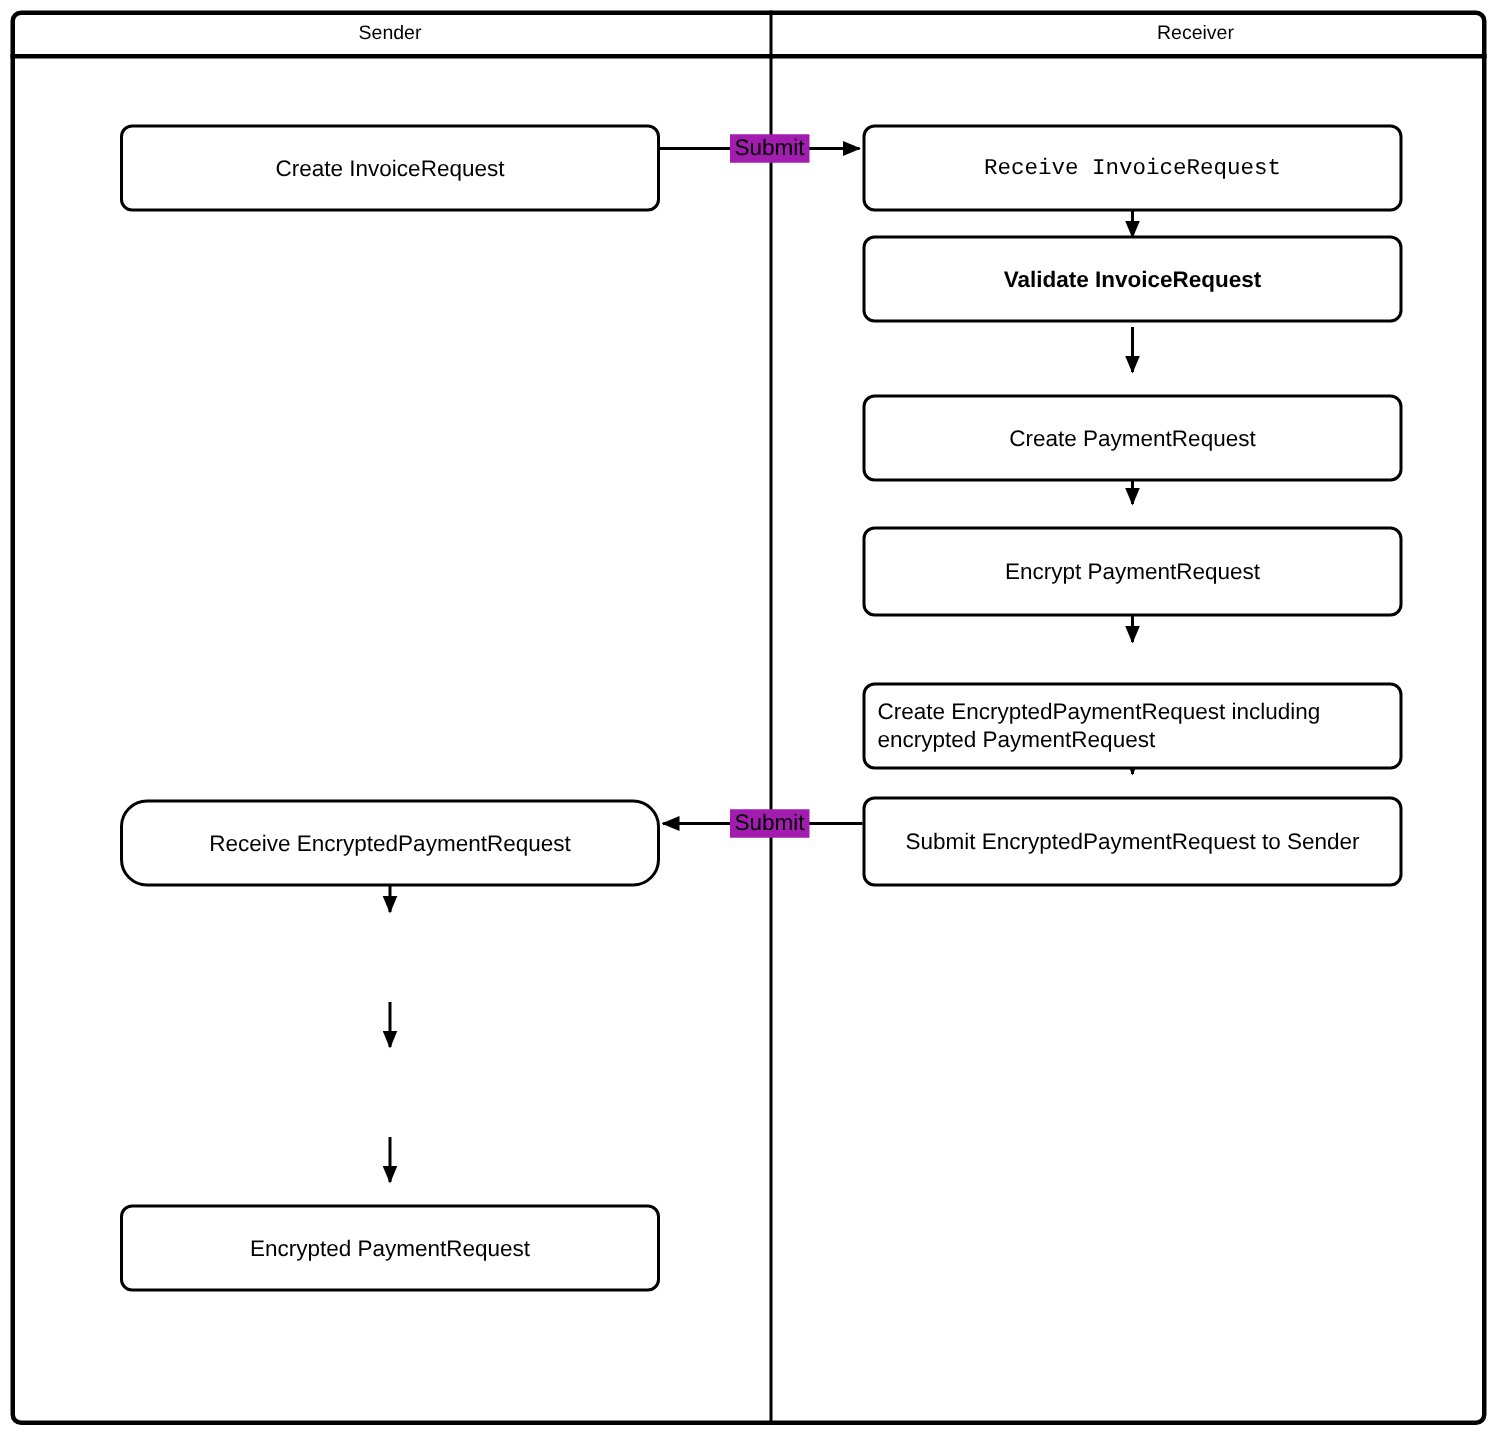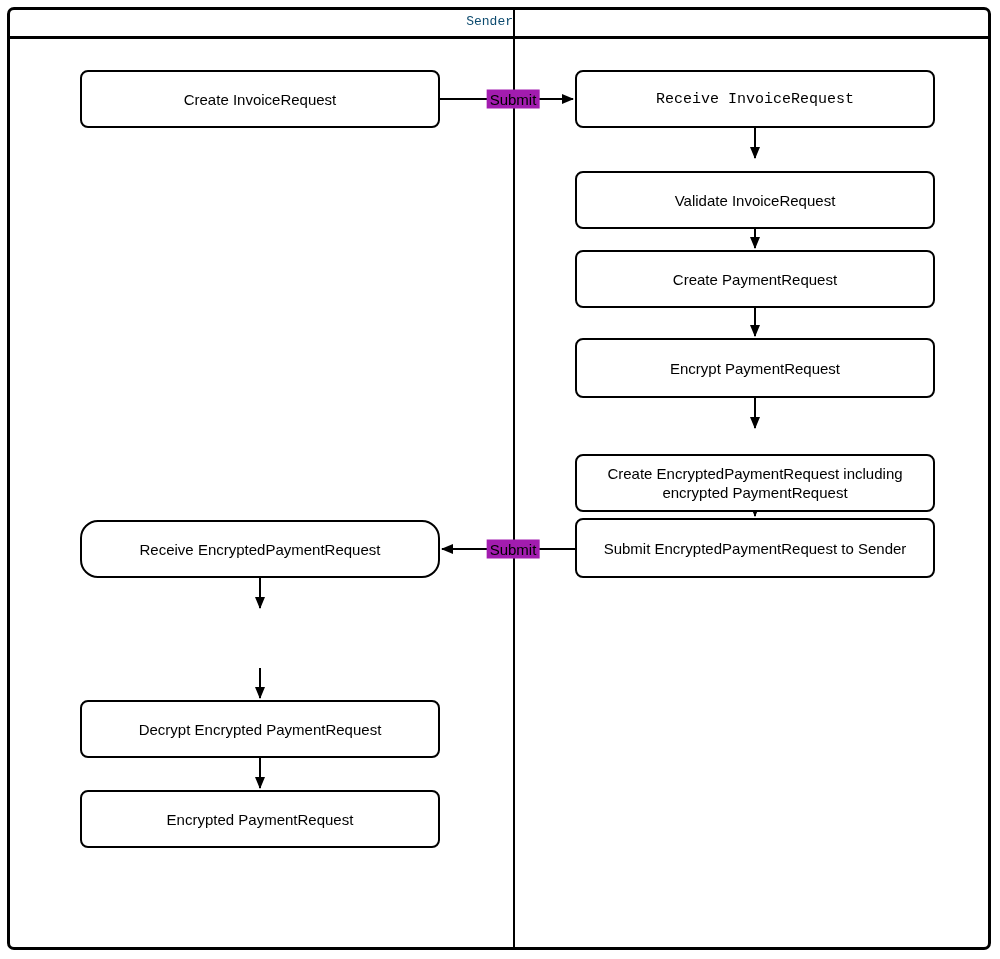--- a/index.html
+++ b/index.html
@@ -35,57 +35,57 @@
     position: absolute;
     left: 513px; top: 7px;
     width: 2px; height: 943px;
     background: #000000;
   }
   .lane-title {
     position: absolute;
     top: 7px; height: 29px;
     display: flex;
     align-items: center;
-    justify-content: flex-end;
+    justify-content: center;
     font-size: 13px;
-    color: #0c4a6e;
-    font-family: Liberation Mono, monospace;
+    color: #000000;
   }
   .lane-title.sender  { left: 7px;   width: 506px; }
   .lane-title.receiver{ left: 515px; width: 564px; }
 
   svg.connectors {
     position: absolute;
     left: 0; top: 0;
     z-index: 1;
   }
   .node {
     position: absolute;
     width: 360px; height: 58px;
     box-sizing: border-box;
     background: #ffffff;
     border: 2px solid #000000;
     border-radius: 8px;
     display: flex;
     align-items: center;
     justify-content: center;
-    text-align: center;
+    text-align: left;
     font-size: 15px;
     line-height: 19px;
     color: #000000;
     padding: 2px 8px;
     z-index: 2;
+    margin-top: 13px;
   }
   
   .n-create-invoice   { left: 80px;  top: 70px;  }
   .n-receive-invoice  { left: 575px; top: 70px; font-family: Liberation Mono, monospace;  }
-  .n-validate-invoice { left: 575px; top: 171px; }
+  .n-validate-invoice { left: 575px; top: 144px; font-weight: bold; }
   .n-create-payment   { left: 575px; top: 250px; }
   .n-encrypt-payment  { left: 575px; top: 338px; height: 60px; }
-  .n-create-encrypted { left: 575px; top: 454px; }
+  .n-create-encrypted { left: 575px; top: 442px; }
   .n-submit-encrypted { left: 575px; top: 518px; height: 60px; }
   .n-receive-encrypted{ left: 80px;  top: 520px; border-radius: 18px; }
   .n-validate-encrypted{ left: 80px; top: 610px; }
   .n-decrypt-encrypted{ left: 80px;  top: 700px; }
   .n-validate-payment { left: 80px;  top: 790px; }
 
   .edge-label {
     position: absolute;
     transform: translate(-50%, -50%);
     background: #a21caf;
@@ -155,23 +155,20 @@
   </div>
   <div class="node n-create-encrypted">
     <span>Create EncryptedPaymentRequest including encrypted PaymentRequest</span>
   </div>
   <div class="node n-submit-encrypted">
     <span>Submit EncryptedPaymentRequest to Sender</span>
   </div>
   <div class="node n-receive-encrypted">
     <span>Receive EncryptedPaymentRequest</span>
   </div>
-  <div class="node n-decrypt-encrypted">
-    <span>Decrypt Encrypted PaymentRequest</span>
-  </div>
   <div class="node n-validate-payment">
     <span>Encrypted PaymentRequest</span>
   </div>
 
   <div class="edge-label top">Submit</div>
   <div class="edge-label bottom">Submit</div>
 
 </div>
 
 </body></html>

